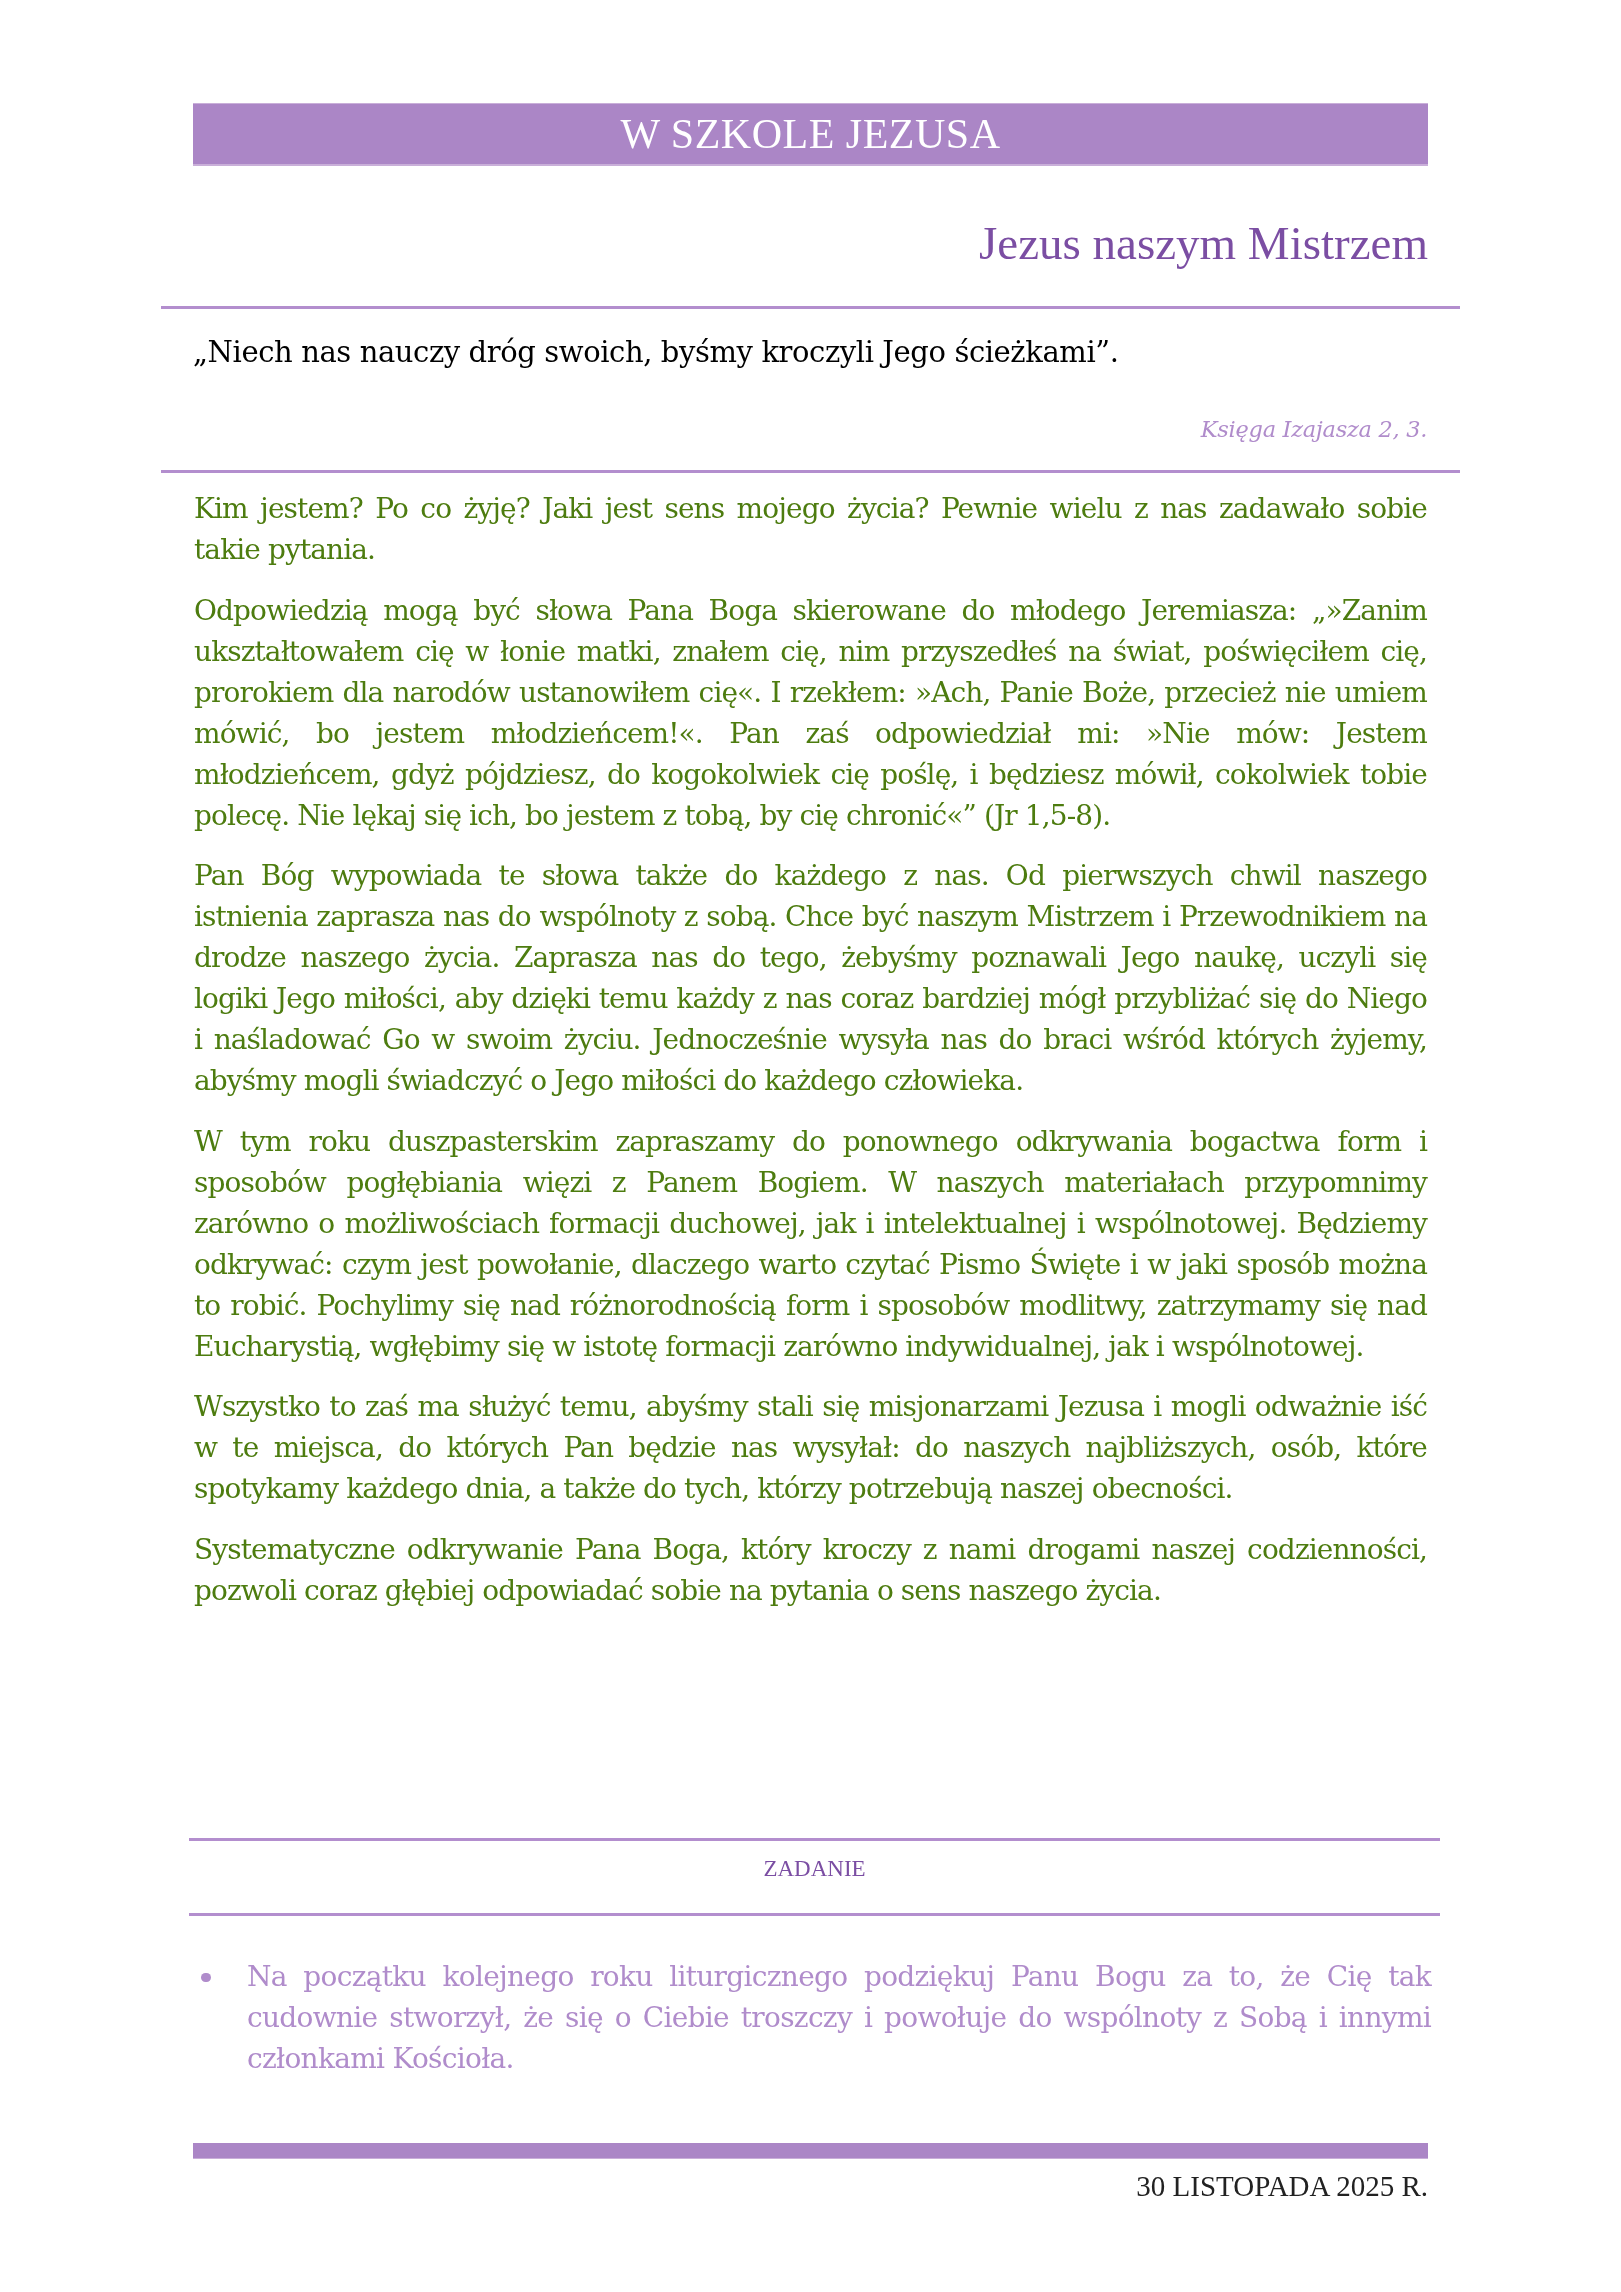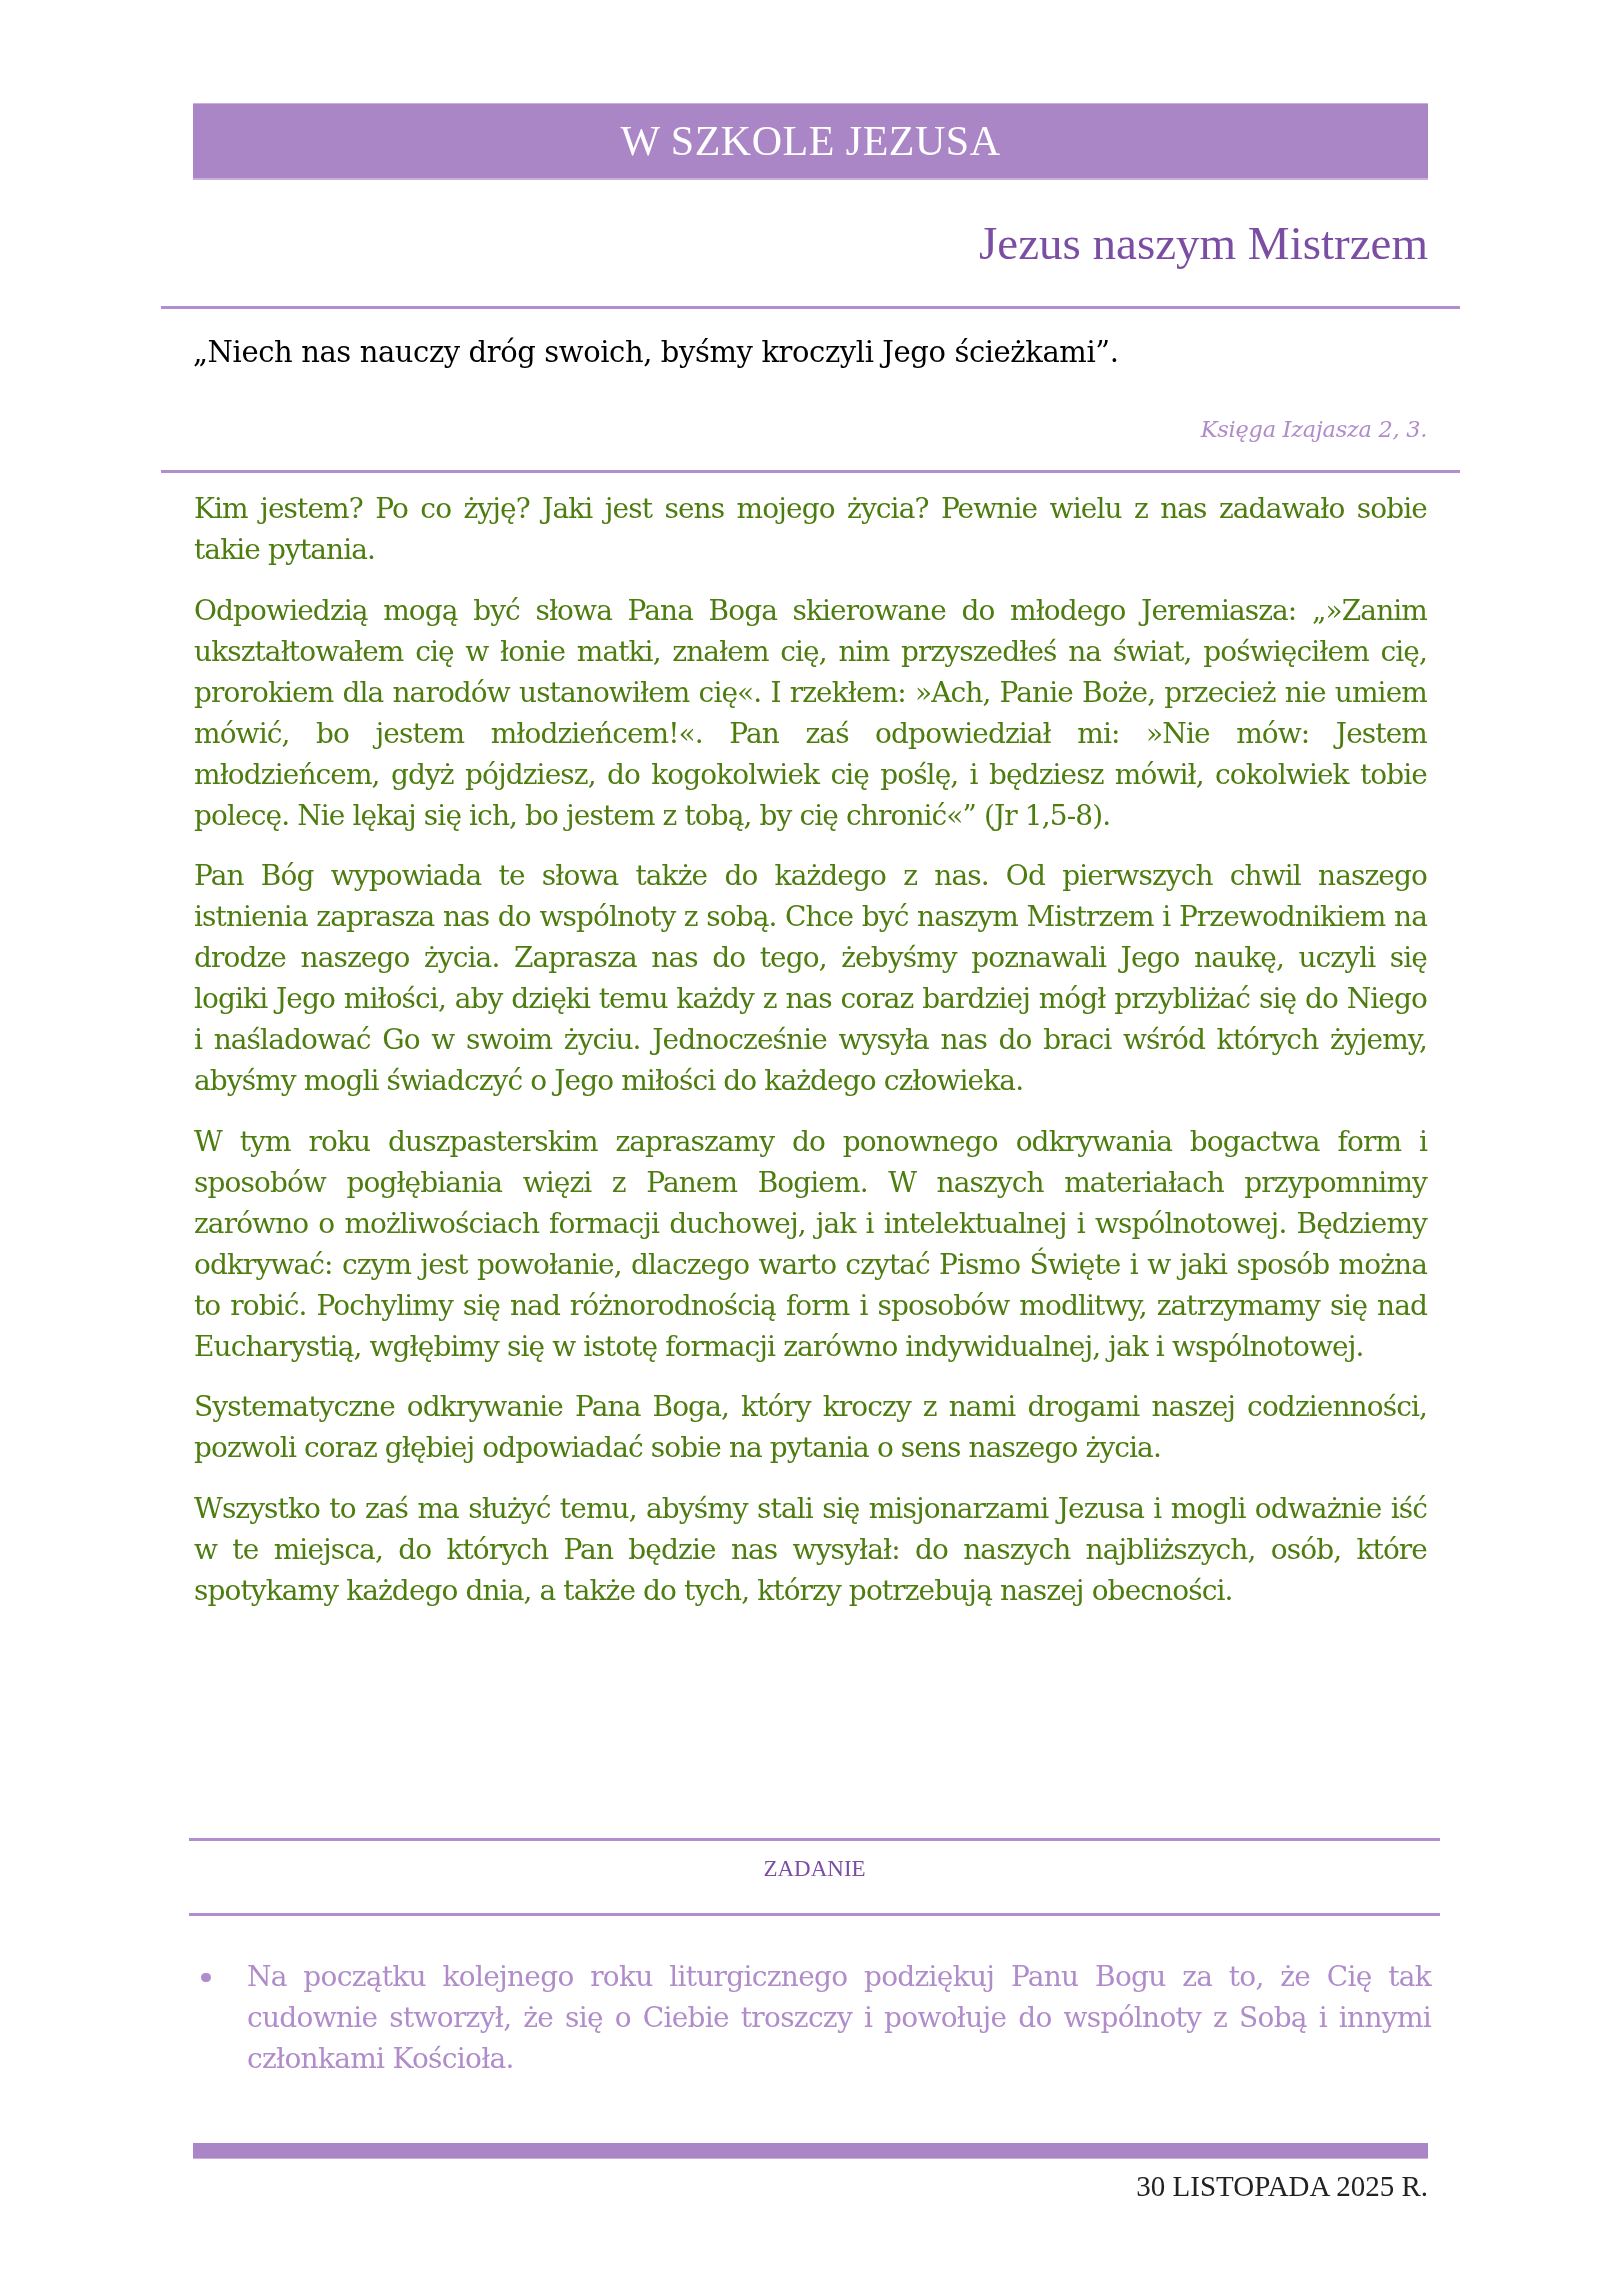--- a/index.html
+++ b/index.html
@@ -12,21 +12,21 @@
       height: 2293px;
       position: relative;
       overflow: hidden;
       font-family: "DejaVu Serif", "Liberation Serif", serif;
     }
     .banner {
       position: absolute;
       left: 193px;
       top: 103px;
       width: 1235px;
-      height: 77px;
+      height: 63px;
       background: #ab86c6;
       border-top: 1px solid #c9afd9;
       border-bottom: 2px solid #c9afd9;
       box-sizing: border-box;
       display: flex;
       align-items: center;
       justify-content: center;
     }
     .banner-title {
       color: #ffffff;
@@ -175,22 +175,22 @@
 <div class="quote">„Niech nas nauczy dróg swoich, byśmy kroczyli Jego ścieżkami”.</div>
 <div class="citation">Księga Izajasza 2, 3.</div>
 
 <div class="rule rule-bottom"></div>
 
 <div class="body-text">
   <p>Kim jestem? Po co żyję? Jaki jest sens mojego życia? Pewnie wielu z nas zadawało sobie takie pytania.</p>
   <p>Odpowiedzią mogą być słowa Pana Boga skierowane do młodego Jeremiasza: „»Zanim ukształtowałem cię w łonie matki, znałem cię, nim przyszedłeś na świat, poświęciłem cię, prorokiem dla narodów ustanowiłem cię«. I rzekłem: »Ach, Panie Boże, przecież nie umiem mówić, bo jestem młodzieńcem!«. Pan zaś odpowiedział mi: »Nie mów: Jestem młodzieńcem, gdyż pójdziesz, do kogokolwiek cię poślę, i będziesz mówił, cokolwiek tobie polecę. Nie lękaj się ich, bo jestem z tobą, by cię chronić«” (Jr 1,5-8).</p>
   <p>Pan Bóg wypowiada te słowa także do każdego z nas. Od pierwszych chwil naszego istnienia zaprasza nas do wspólnoty z sobą. Chce być naszym Mistrzem i Przewodnikiem na drodze naszego życia. Zaprasza nas do tego, żebyśmy poznawali Jego naukę, uczyli się logiki Jego miłości, aby dzięki temu każdy z nas coraz bardziej mógł przybliżać się do Niego i naśladować Go w swoim życiu. Jednocześnie wysyła nas do braci wśród których żyjemy, abyśmy mogli świadczyć o Jego miłości do każdego człowieka.</p>
   <p>W tym roku duszpasterskim zapraszamy do ponownego odkrywania bogactwa form i sposobów pogłębiania więzi z Panem Bogiem. W naszych materiałach przypomnimy zarówno o możliwościach formacji duchowej, jak i intelektualnej i wspólnotowej. Będziemy odkrywać: czym jest powołanie, dlaczego warto czytać Pismo Święte i w jaki sposób można to robić. Pochylimy się nad różnorodnością form i sposobów modlitwy, zatrzymamy się nad Eucharystią, wgłębimy się w istotę formacji zarówno indywidualnej, jak i wspólnotowej.</p>
+  <p>Wszystko to zaś ma służyć temu, abyśmy stali się misjonarzami Jezusa i mogli odważnie iść w te miejsca, do których Pan będzie nas wysyłał: do naszych najbliższych, osób, które spotykamy każdego dnia, a także do tych, którzy potrzebują naszej obecności.</p>
   <p>Systematyczne odkrywanie Pana Boga, który kroczy z nami drogami naszej codzienności, pozwoli coraz głębiej odpowiadać sobie na pytania o sens naszego życia.</p>
-  <p>Wszystko to zaś ma służyć temu, abyśmy stali się misjonarzami Jezusa i mogli odważnie iść w te miejsca, do których Pan będzie nas wysyłał: do naszych najbliższych, osób, które spotykamy każdego dnia, a także do tych, którzy potrzebują naszej obecności.</p>
 </div>
 
 <div class="rule zadanie-rule-top"></div>
 <div class="zadanie-heading">ZADANIE</div>
 <div class="rule zadanie-rule-bottom"></div>
 
 <ul class="task-list">
   <li class="task-item">
     <span class="bullet">
         <span class="bullet-dot"></span>

